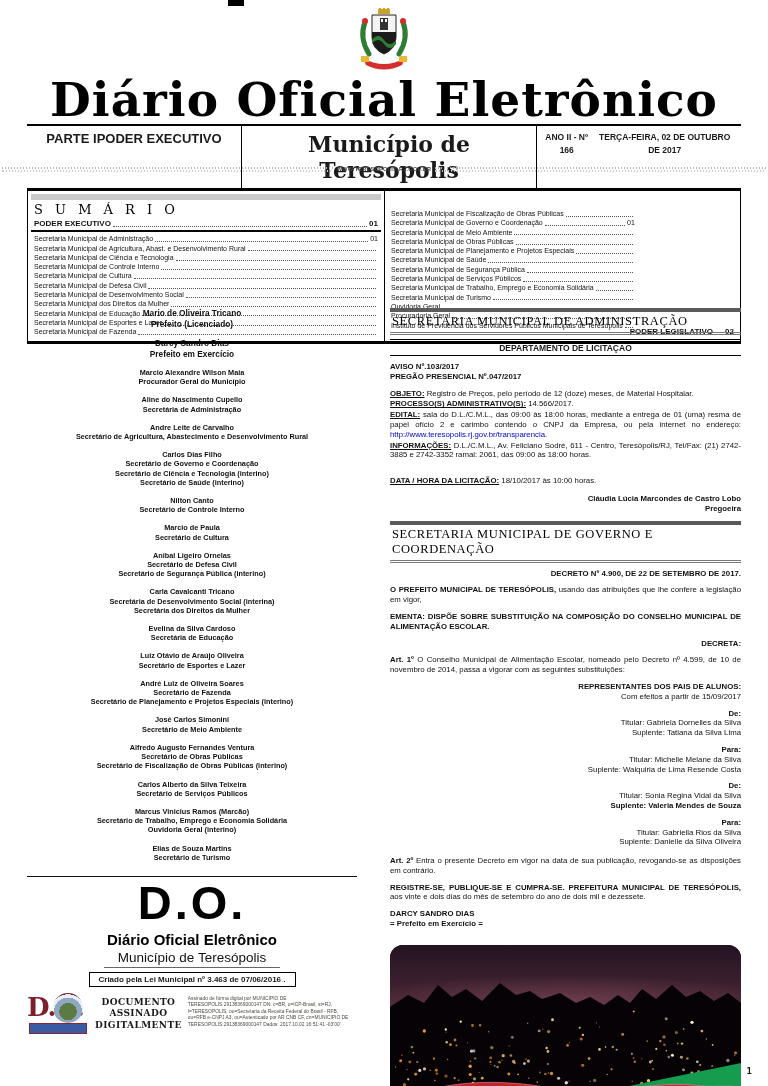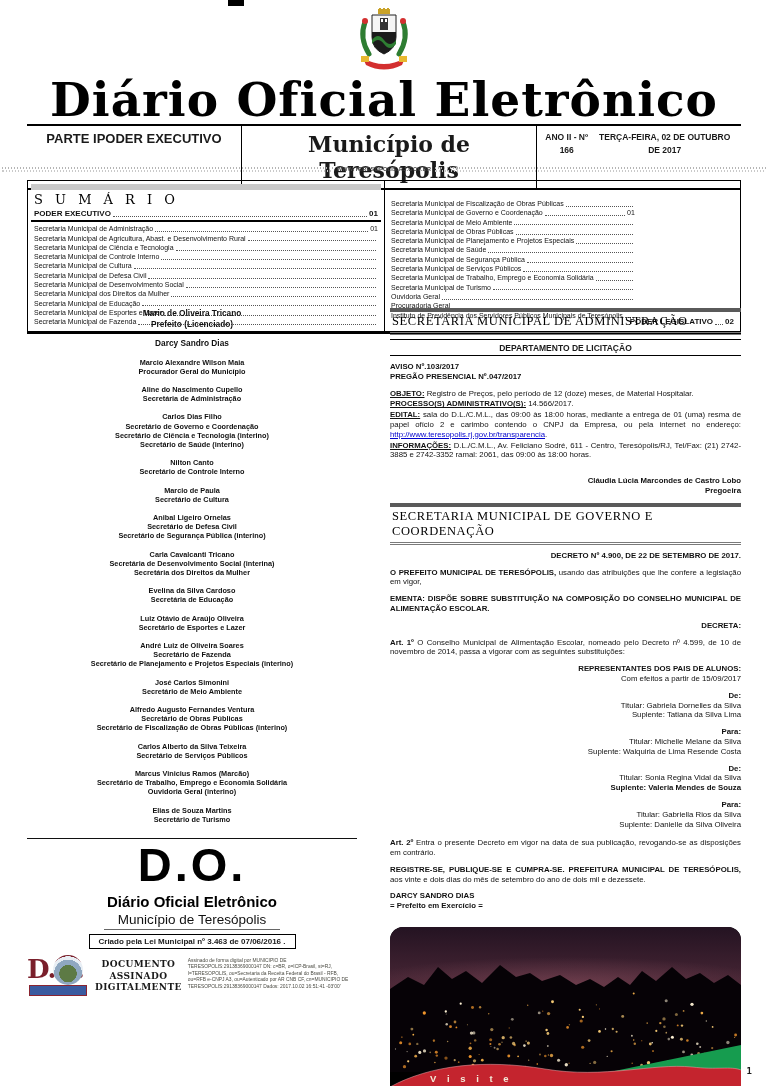--- a/index.html
+++ b/index.html
@@ -16,21 +16,21 @@
   .m-left{width:206px;border-right:1px solid #000;font-size:13px;font-weight:bold;line-height:16px;}
   .m-mid{flex:1;font-family:"DejaVu Serif",serif;font-weight:bold;font-size:22px;border-right:1px solid #000;}
   .m-right{width:196px;font-size:8.5px;font-weight:bold;line-height:13px;}
   .webline{position:absolute;top:166px;left:0;width:768px;display:flex;align-items:center;gap:4px;padding:0 2px;box-sizing:border-box;}
   .deco{flex:1;height:5px;background:
         repeating-linear-gradient(90deg,#b5b5b5 0 1px,transparent 1px 3px),
         repeating-linear-gradient(90deg,#c9c9c9 0 1px,transparent 1px 3px);
         background-size:100% 2px,100% 2px;background-position:0 0,1px 3px;background-repeat:repeat-x;}
   .url{font-size:5.5px;font-weight:bold;color:#444;letter-spacing:.3px;}
   
-  .summary{position:absolute;top:180px;left:27px;width:714px;display:flex;align-items:stretch;}
+  .summary{position:absolute;top:190px;left:27px;width:714px;display:flex;align-items:stretch;}
   .sum-box{box-sizing:border-box;border:1px solid #000;border-bottom:3px solid #000;padding:3px 6px 4px 6px;}
   .sum-left{width:358px;border-right:1px solid #000;}
   .sum-right{width:356px;border-left:none;padding-top:18px;display:flex;}
   .graybar{height:6px;background:#c9c9c9;margin:0 -3px 2px -3px;}
   .sum-title{font-family:"DejaVu Serif",serif;font-size:13px;letter-spacing:4px;color:#000;margin:1px 0 2px 0;}
   .sum-row{display:flex;align-items:flex-end;font-size:7px;line-height:9.3px;color:#111;}
   .sum-row .lbl{white-space:nowrap;}
   .sum-row .dots{flex:1;border-bottom:1px dotted #555;margin:0 2px 1.5px 2px;min-width:8px;}
   .sum-row .pg{white-space:nowrap;}
   .sum-head{font-weight:bold;font-size:8px;margin-bottom:1px;}
@@ -63,21 +63,21 @@
   
   .sec-heading{font-family:"Liberation Serif",serif;font-size:12.5px;letter-spacing:.6px;color:#000;
                border-top:4px solid #5a5a5a;border-bottom:3px double #7a7a7a;padding:2px 0 3px 2px;margin-bottom:4px;}
   .dept-box{border-top:1.5px solid #000;border-bottom:1.5px solid #000;text-align:center;
             font-weight:bold;font-size:8.5px;padding:2.5px 0;margin-bottom:6px;}
   .para{font-size:7.8px;line-height:9.8px;margin:0 0 7px 0;text-align:right;color:#111;}
   .para.justify{text-align:justify;}
   .para.center{text-align:left;}
   .para .b{font-weight:bold;}
   .para .u{text-decoration:underline;}
-  .para .link{color:#0000cc;text-decoration:underline;cursor:pointer;}
+  .para .link{color:#0000cc;cursor:pointer;}
   
   .banner{position:relative;width:351px;height:205px;margin-top:16px;border-radius:13px;overflow:hidden;background:#000;}
   .banner svg{display:block;}
   .b-visite{position:absolute;left:40px;bottom:48px;color:#f3e9d8;font-size:9.5px;letter-spacing:4px;font-weight:bold;}
   .b-teres{position:absolute;left:15px;bottom:12px;color:#f6efe2;font-family:"DejaVu Serif",serif;
            font-style:italic;font-weight:bold;font-size:30px;transform:rotate(-2deg);letter-spacing:1px;}
   .pagenum{position:absolute;right:16px;bottom:10px;font-size:9px;font-weight:bold;font-family:"DejaVu Sans Mono",monospace;}
 </style>
 </head>
 <body>
@@ -253,28 +253,33 @@
 
   <div class="main">
     <div class="col-left">
       <div>
           <div class="official emph">
             <div>Mario de Oliveira Tricano</div>
             <div>Prefeito (Licenciado)</div>
           </div>
           <div class="official emph">
             <div>Darcy Sandro Dias</div>
+            <div>Prefeito em Exercício</div>
           </div>
           <div class="official">
             <div>Marcio Alexandre Wilson Maia</div>
             <div>Procurador Geral do Município</div>
           </div>
           <div class="official">
             <div>Aline do Nascimento Cupello</div>
             <div>Secretária de Administração</div>
+          </div>
+          <div class="official">
+            <div>Andre Leite de Carvalho</div>
+            <div>Secretário de Agricultura, Abastecimento e Desenvolvimento Rural</div>
           </div>
           <div class="official">
             <div>Carlos Dias Filho</div>
             <div>Secretário de Governo e Coordenação</div>
             <div>Secretário de Ciência e Tecnologia (interino)</div>
             <div>Secretário de Saúde (interino)</div>
           </div>
           <div class="official">
             <div>Nilton Canto</div>
             <div>Secretário de Controle Interno</div>
@@ -354,20 +359,21 @@
 
     <div class="col-right">
       <div class="sec-heading">SECRETARIA MUNICIPAL DE ADMINISTRAÇÃO</div>
       <div class="dept-box">DEPARTAMENTO DE LICITAÇÃO</div>
       <div>
           <div class="para center"><span class="b ">AVISO Nº.103/2017</span><br><span class="b ">PREGÃO PRESENCIAL Nº.047/2017</span></div>
           <div class="para justify" style="margin-bottom: 1px;"><span class="b u ">OBJETO:</span><span class=""> Registro de Preços, pelo período de 12 (doze) meses, de Material Hospitalar.</span></div>
           <div class="para justify" style="margin-bottom: 1px;"><span class="b u ">PROCESSO(S) ADMINISTRATIVO(S):</span><span class=""> 14.566/2017.</span></div>
           <div class="para justify" style="margin-bottom: 1px;"><span class="b u ">EDITAL:</span><span class=""> sala do D.L./C.M.L., das 09:00 às 18:00 horas, mediante a entrega de 01 (uma) resma de papel ofício 2 e carimbo contendo o CNPJ da Empresa, ou pela internet no endereço: </span><span class="link">http://www.teresopolis.rj.gov.br/transparencia</span><span class="">.</span></div>
           <div class="para justify" style="margin-bottom: 16px;"><span class="b u ">INFORMAÇÕES:</span><span class=""> D.L./C.M.L., Av. Feliciano Sodré, 611 - Centro, Teresópolis/RJ, Tel/Fax: (21) 2742-3885 e 2742-3352 ramal: 2061, das 09:00 às 18:00 horas.</span></div>
+          <div class="para justify" style="margin-bottom: 1px;"><span class="b u ">DATA / HORA DA LICITAÇÃO:</span><span class=""> 18/10/2017 às 10:00 horas.</span></div>
           <div class="para left" style="margin-top: 8px;"><span class="b ">Cláudia Lúcia Marcondes de Castro Lobo</span><br><span class="b ">Pregoeira</span></div>
         </div>
 
       <div class="sec-heading">SECRETARIA MUNICIPAL DE GOVERNO E COORDENAÇÃO</div>
       <div>
           <div class="para left" style="margin-top: 6px;"><span class="b ">DECRETO Nº 4.900, DE 22 DE SETEMBRO DE 2017.</span></div>
           <div class="para justify"><span class="b ">O PREFEITO MUNICIPAL DE TERESÓPOLIS,</span><span class=""> usando das atribuições que lhe confere a legislação em vigor,</span></div>
           <div class="para justify"><span class="b ">EMENTA: DISPÕE SOBRE SUBSTITUIÇÃO NA COMPOSIÇÃO DO CONSELHO MUNICIPAL DE ALIMENTAÇÃO   ESCOLAR.</span></div>
           <div class="para left"><span class="b ">DECRETA:</span></div>
           <div class="para justify"><span class="b ">Art. 1º</span><span class=""> O Conselho Municipal de Alimentação Escolar, nomeado pelo Decreto nº 4.599, de 10 de novembro de 2014, passa a vigorar com as seguintes substituições:</span></div>

